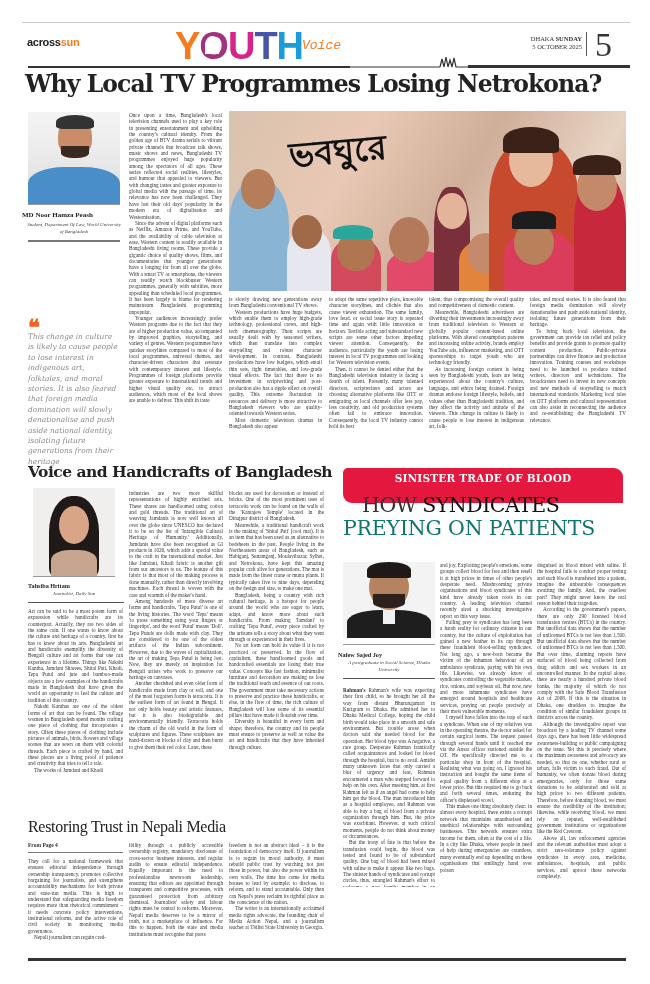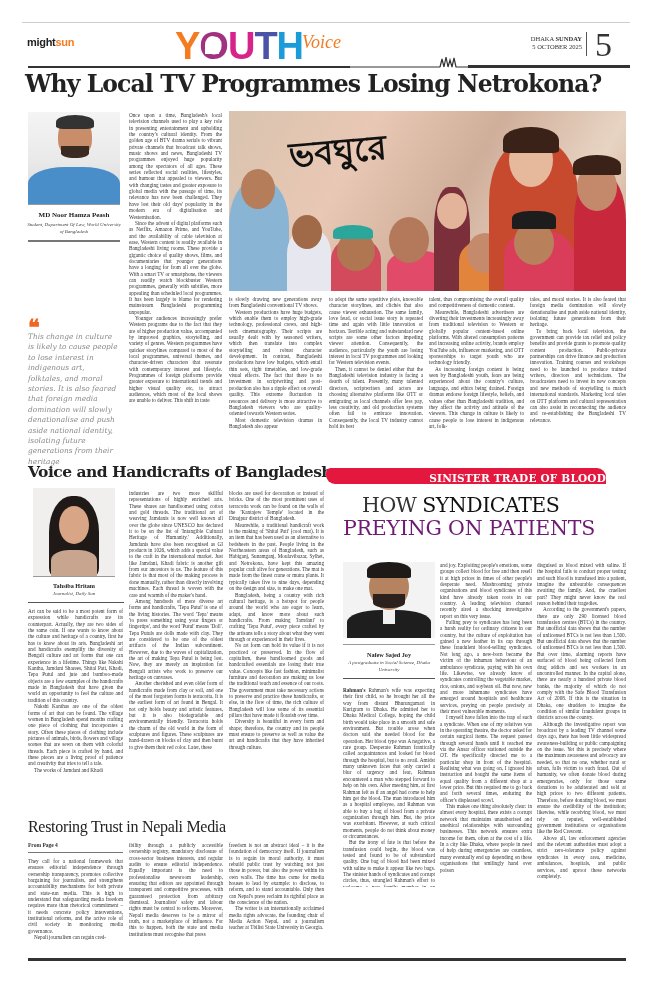--- a/index.html
+++ b/index.html
@@ -9,45 +9,45 @@
 .col{position:absolute;font-family:"Liberation Serif",serif;font-size:5.2px;line-height:6.35px;text-align:justify;color:#333;overflow:hidden}
 .col p{text-indent:6px}
 .col p.first{text-indent:0}
 .hr{position:absolute;background:#333}
 .masthead-top{left:22px;top:22px;width:608px;height:1px;background:#ccc}
 .brand{left:27px;top:36px;font-family:"Liberation Sans",sans-serif;font-weight:bold;font-size:11px;letter-spacing:-0.3px}
 .brand .d{color:#222}
 .brand .s{color:#f47b20}
 .youth{left:175px;top:27px;font-family:"Liberation Sans",sans-serif;font-weight:900;font-size:38px;letter-spacing:-1px;line-height:38px}
 .youth span{display:inline-block}
-.voice{left:302px;top:32px;font-family:Liberation Serif, serif;font-style:italic;font-size:18px;color:#f47b20}
+.voice{left:302px;top:38px;font-family:Liberation Mono, monospace;font-style:italic;font-size:13px;color:#f47b20}
 .dateline{left:500px;top:35px;text-align:right;font-family:"Liberation Serif",serif;font-size:6.5px;line-height:8px;color:#333;width:82px}
 .dateline b{font-weight:bold}
 .page-divider{left:586px;top:32px;width:1px;height:24px;background:#555}
 .page-num{left:595px;top:28px;font-family:"Liberation Serif",serif;font-size:34px;line-height:34px;color:#333}
 .headline1{left:25px;top:70px;font-family:"DejaVu Serif",serif;font-weight:bold;font-size:23.5px;letter-spacing:-0.9px;color:#222;white-space:nowrap}
 .photo{position:absolute;overflow:hidden}
-.author-name{position:absolute;text-align:center;font-family:"Liberation Serif",serif;font-weight:bold;color:#222}
+.author-name{position:absolute;text-align:left;font-family:"Liberation Serif",serif;font-weight:bold;color:#222}
 .author-role{position:absolute;text-align:center;font-family:"Liberation Serif",serif;font-style:italic;color:#444}
 .quote{left:28px;top:332px;width:92px;font-family:"DejaVu Serif",serif;font-style:italic;font-size:7.4px;line-height:10.4px;color:#8a8a8a}
 .quote-mark{left:28px;top:317px;font-family:"DejaVu Serif",serif;font-weight:bold;font-size:22px;line-height:20px;color:#f26522}
 .headline2{left:28px;top:462px;font-family:"DejaVu Serif",serif;font-weight:bold;font-size:15.5px;letter-spacing:-0.5px;color:#222;white-space:nowrap}
-.kicker{left:326px;top:468px;width:280px;height:16px;background:#e4173e;border-radius:5px 9px 0 9px;color:#fff;text-align:right;font-family:"DejaVu Serif",serif;font-weight:bold;font-size:10.5px;line-height:20px;letter-spacing:0.2px}
+.kicker{left:343px;top:468px;width:280px;height:35px;background:#e4173e;border-radius:5px 9px 0 9px;color:#fff;text-align:center;font-family:"DejaVu Serif",serif;font-weight:bold;font-size:10.5px;line-height:20px;letter-spacing:0.2px}
 .headline3a{left:362px;top:494px;font-family:"DejaVu Serif",serif;font-size:20.5px;line-height:22px;color:#333;letter-spacing:-0.5px;white-space:nowrap}
 .headline3a b{font-weight:normal;color:#111}
-.headline3b{left:343px;top:517px;font-family:"DejaVu Serif",serif;font-size:20.5px;line-height:22px;color:#701a75;letter-spacing:-0.2px;white-space:nowrap}
+.headline3b{left:343px;top:517px;font-family:"DejaVu Serif",serif;font-size:20.5px;line-height:22px;color:#0f766e;letter-spacing:-0.2px;white-space:nowrap}
 .headline4{left:28px;top:818px;font-family:"Liberation Serif",serif;font-size:16px;color:#222;letter-spacing:-0.3px;white-space:nowrap}
 .from-page{left:28px;top:842px;font-family:"Liberation Serif",serif;font-weight:bold;font-size:5.5px;color:#333}
 </style>
 </head>
 <body>
 
 <div class="abs masthead-top"></div>
 <div class="abs brand">
-  <span class="d">might</span><span class="s">sun</span>
+  <span class="d">across</span><span class="s">sun</span>
 </div>
 <div class="abs youth">
   <span style="color:#f47b20">Y</span><span style="color:#a0327f;position:relative"><span>O</span><span style="position:absolute;left:6px;top:9px;width:14px;height:18px;border-radius:50% 50% 0 0;background:#fff"></span></span><span style="color:#d6248b">U</span><span style="color:#4a54a6">T</span><span style="color:#1a9cd8">H</span>
 </div>
 <div class="abs voice">Voice</div>
 <svg class="abs" style="left:350px;top:55px" width="120" height="14">
   <path d="M0 12 L90 12 M90 12 L92 4 L94 12 L96 2 L98 12 L100 5 L102 12 L104 3 L106 12 L120 12" stroke="#333" stroke-width="1.2" fill="none"></path>
 </svg>
 <div class="abs dateline">
   <div><span>DHAKA</span> <b>SUNDAY</b></div>

